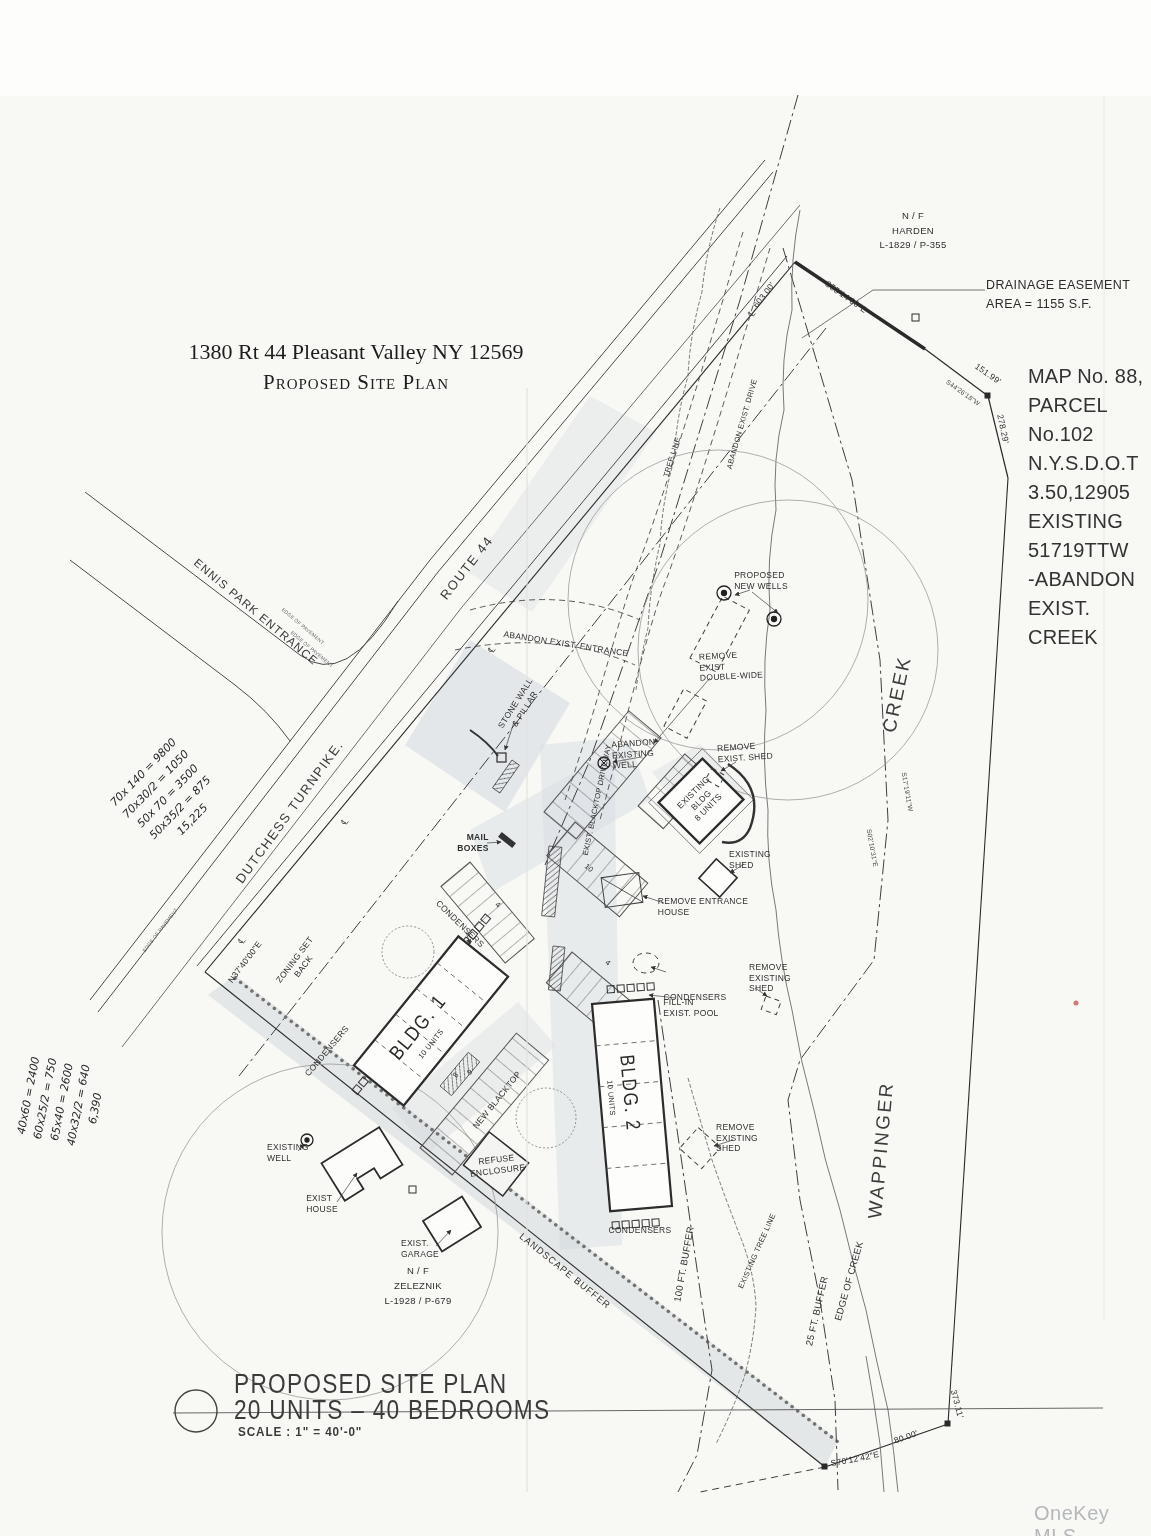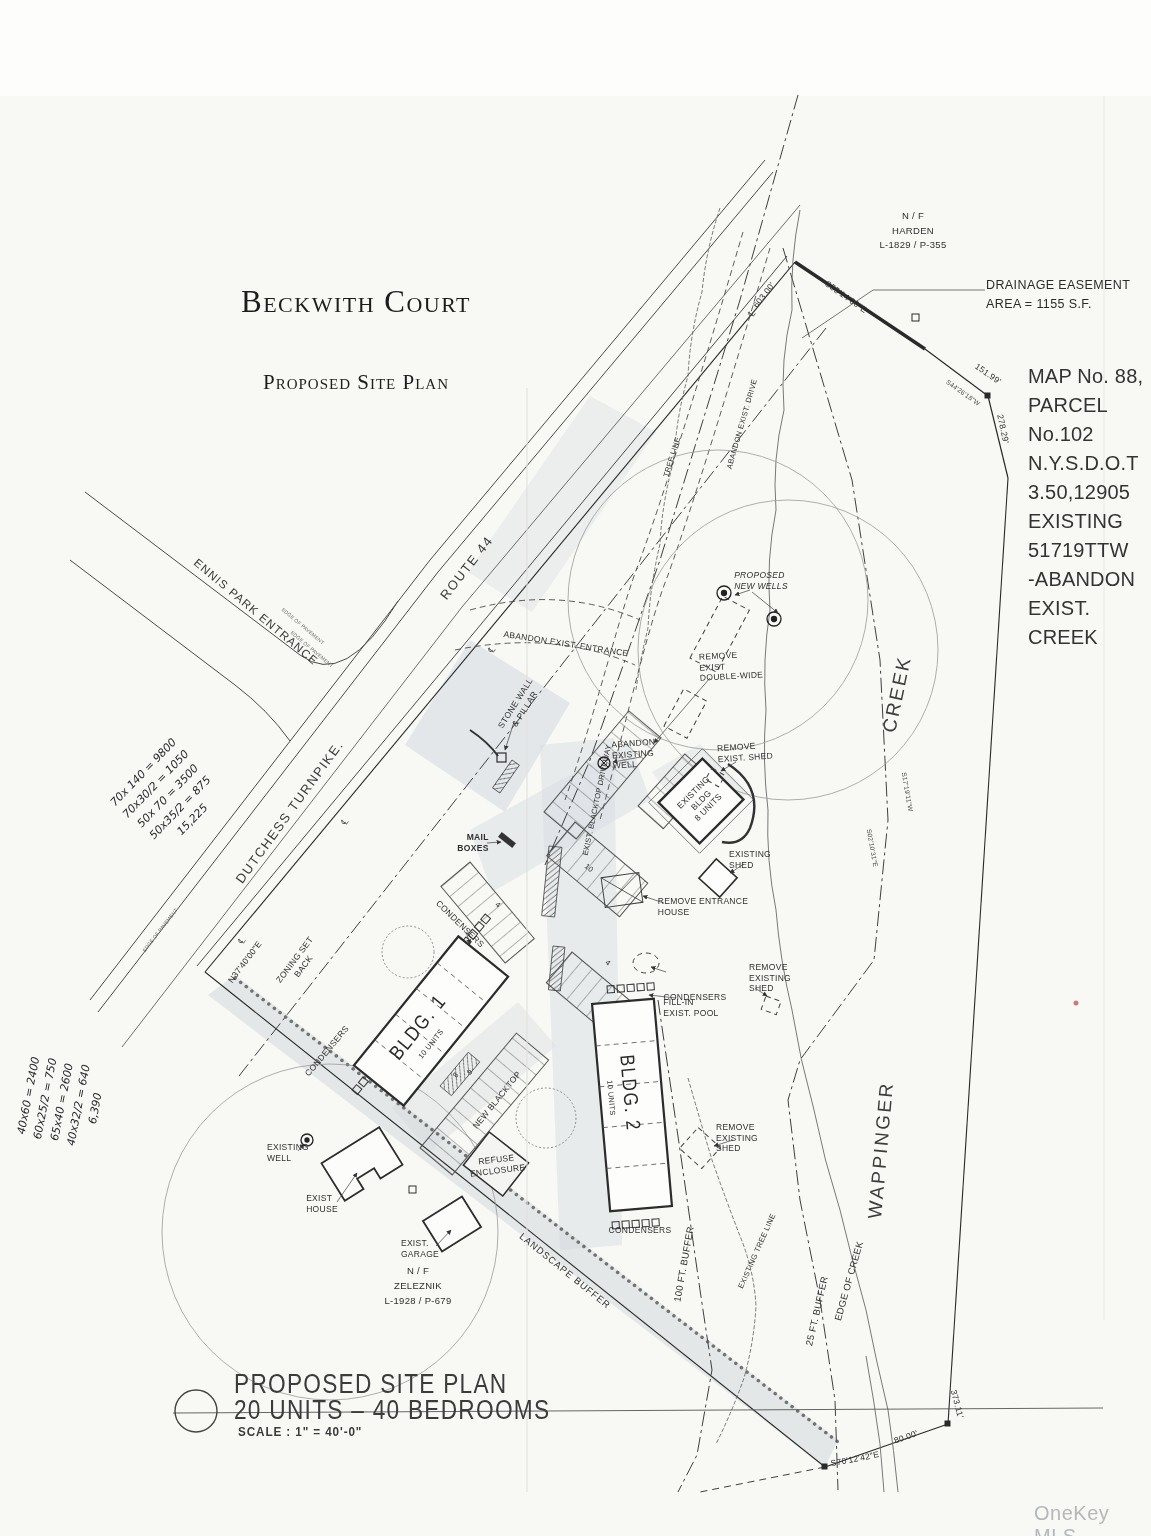--- a/index.html
+++ b/index.html
@@ -277,21 +277,21 @@
       <line x1="733" y1="1140" x2="714" y2="1146" marker-end="url(#ah)"></line>
       <line x1="466" y1="932" x2="470" y2="944" marker-end="url(#ah)"></line>
     </g>
 
     <g fill="none" stroke="#555">
       <line x1="173" y1="1413" x2="1103" y2="1408" stroke-width=".9"></line>
       <circle cx="196" cy="1411" r="21" stroke-width="1.4" stroke="#444"></circle>
     </g>
   </svg>
 
-  <div class="title-name" style="left:356px;top:302px;">Beckwith Court</div>
+  <div class="title-addr" style="left:356px;top:352px;">1380 Rt 44 Pleasant Valley NY 12569</div>
   <div class="title-sub" style="left:356px;top:382px;">Proposed Site Plan</div>
 
   <div class="lbl md" style="left:913px;top:231px;line-height:1.55;">N / F
 HARDEN
 L-1829 / P-355</div>
   <div class="note" style="left:986px;top:276px;">DRAINAGE EASEMENT
 AREA = 1155 S.F.</div>
   <div class="mapnote" style="left:1028px;top:362px;">MAP No. 88,
 PARCEL No.102
 N.Y.S.D.O.T
@@ -309,21 +309,21 @@
   <div class="lbl rd" style="left:290px;top:812px;transform:translate(-50%,-50%) rotate(-54deg);">DUTCHESS TURNPIKE.</div>
   <div class="lbl rd2" style="left:256px;top:612px;transform:translate(-50%,-50%) rotate(40deg);">ENNIS PARK ENTRANCE</div>
   <div class="lbl micro" style="left:303px;top:626px;transform:translate(-50%,-50%) rotate(40deg);">EDGE OF PAVEMENT</div>
   <div class="lbl micro" style="left:312px;top:649px;transform:translate(-50%,-50%) rotate(40deg);">EDGE OF PAVEMENT</div>
   <div class="lbl micro" style="left:160px;top:930px;transform:translate(-50%,-50%) rotate(-52deg);">EDGE OF PAVEMENT</div>
   <div class="lbl" style="left:752px;top:314px;font-size:10px;transform:translate(-50%,-50%) rotate(-52deg);">℄</div>
   <div class="lbl" style="left:492px;top:650px;font-size:10px;transform:translate(-50%,-50%) rotate(-52deg);">℄</div>
   <div class="lbl" style="left:345px;top:822px;font-size:10px;transform:translate(-50%,-50%) rotate(-54deg);">℄</div>
   <div class="lbl" style="left:242px;top:941px;font-size:10px;transform:translate(-50%,-50%) rotate(-54deg);">℄</div>
 
-  <div class="lbl sm left" style="left:761px;top:581px;font-style:italic;">PROPOSED
+  <div class="lbl sm left" style="left:761px;top:581px;">PROPOSED
 NEW WELLS</div>
   <div class="lbl sm left" style="left:731px;top:666px;transform:translate(-50%,-50%) rotate(-3deg);">REMOVE
 EXIST
 DOUBLE-WIDE</div>
   <div class="lbl xs" style="left:672px;top:457px;transform:translate(-50%,-50%) rotate(-73deg);">TREE LINE</div>
   <div class="lbl xs" style="left:742px;top:424px;transform:translate(-50%,-50%) rotate(-74deg);">ABANDON EXIST. DRIVE</div>
   <div class="lbl sm" style="left:566px;top:644px;transform:translate(-50%,-50%) rotate(9deg);">ABANDON EXIST. ENTRANCE</div>
   <div class="lbl sm" style="left:520px;top:706px;transform:translate(-50%,-50%) rotate(-58deg);">STONE WALL
 &amp; PILLAR</div>
   <div class="lbl sm left" style="left:634px;top:754px;transform:translate(-50%,-50%) rotate(-4deg);">ABANDON

